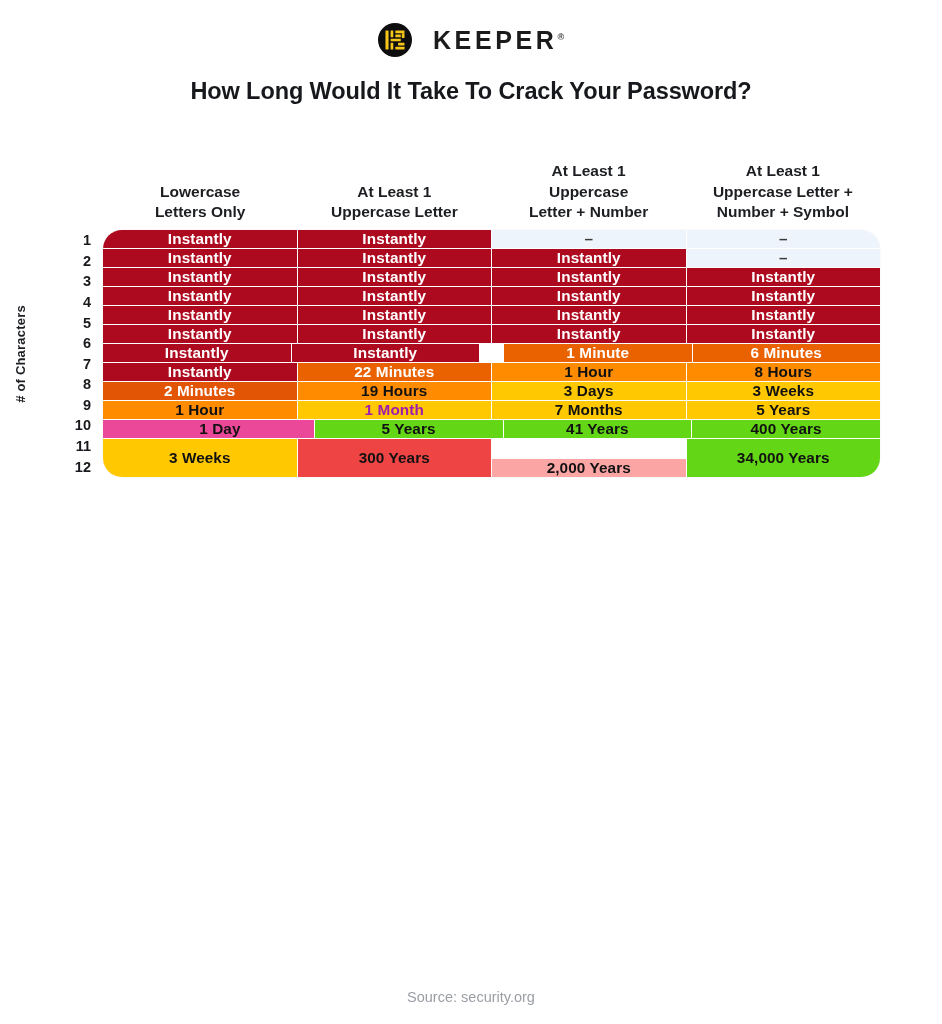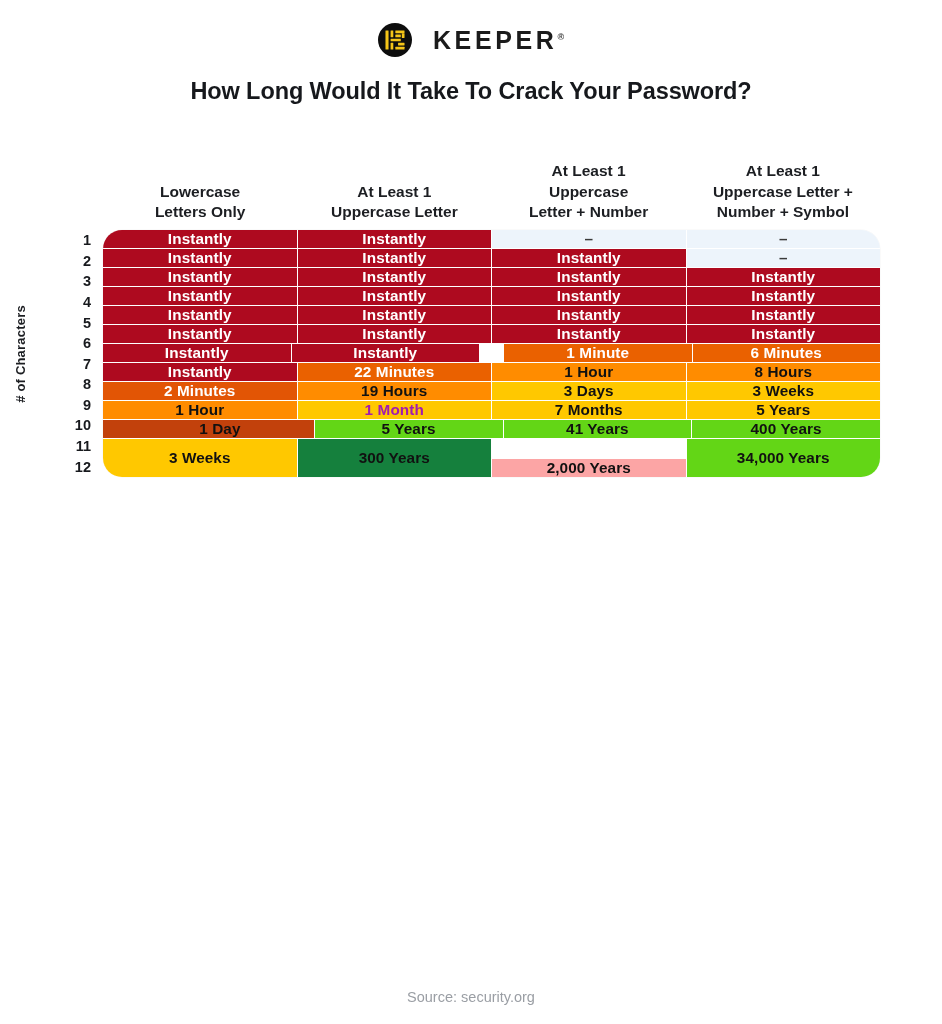--- a/index.html
+++ b/index.html
@@ -268,28 +268,28 @@
             <div class="cell" style="background: rgb(255, 200, 0); color: rgb(17, 17, 17);">3 Days</div>
             <div class="cell" style="background: rgb(255, 200, 0); color: rgb(17, 17, 17);">3 Weeks</div>
           </div>
           <div class="grid-row">
             <div class="cell" style="background: rgb(255, 140, 0); color: rgb(17, 17, 17);">1 Hour</div>
             <div class="cell" style="background: rgb(255, 200, 0); color: #a21caf;">1 Month</div>
             <div class="cell" style="background: rgb(255, 200, 0); color: rgb(17, 17, 17);">7 Months</div>
             <div class="cell" style="background: rgb(255, 200, 0); color: rgb(17, 17, 17);">5 Years</div>
           </div>
           <div class="grid-row">
-            <div class="cell" style="background: #c2410c; color: rgb(17, 17, 17); padding-left: 23px;">1 Day</div>
+            <div class="cell" style="background: #ec4899; color: rgb(17, 17, 17); padding-left: 23px;">1 Day</div>
             <div class="cell" style="background: rgb(99, 214, 22); color: rgb(17, 17, 17);">5 Years</div>
             <div class="cell" style="background: rgb(99, 214, 22); color: rgb(17, 17, 17);">41 Years</div>
             <div class="cell" style="background: rgb(99, 214, 22); color: rgb(17, 17, 17);">400 Years</div>
           </div>
           <div class="grid-row">
             <div class="cell" style="background: rgb(255, 200, 0); color: rgb(17, 17, 17);">3 Weeks</div>
-            <div class="cell" style="background: #15803d; color: rgb(17, 17, 17);">300 Years</div>
+            <div class="cell" style="background: #ef4444; color: rgb(17, 17, 17);">300 Years</div>
             <div class="cell" style="background: #fca5a5; color: rgb(17, 17, 17); margin-top: 20px;">2,000 Years</div>
             <div class="cell" style="background: rgb(99, 214, 22); color: rgb(17, 17, 17);">34,000 Years</div>
           </div>
         </div>
     </div>
 
   </div>
 
   <div class="source">Source: security.org</div>
 

